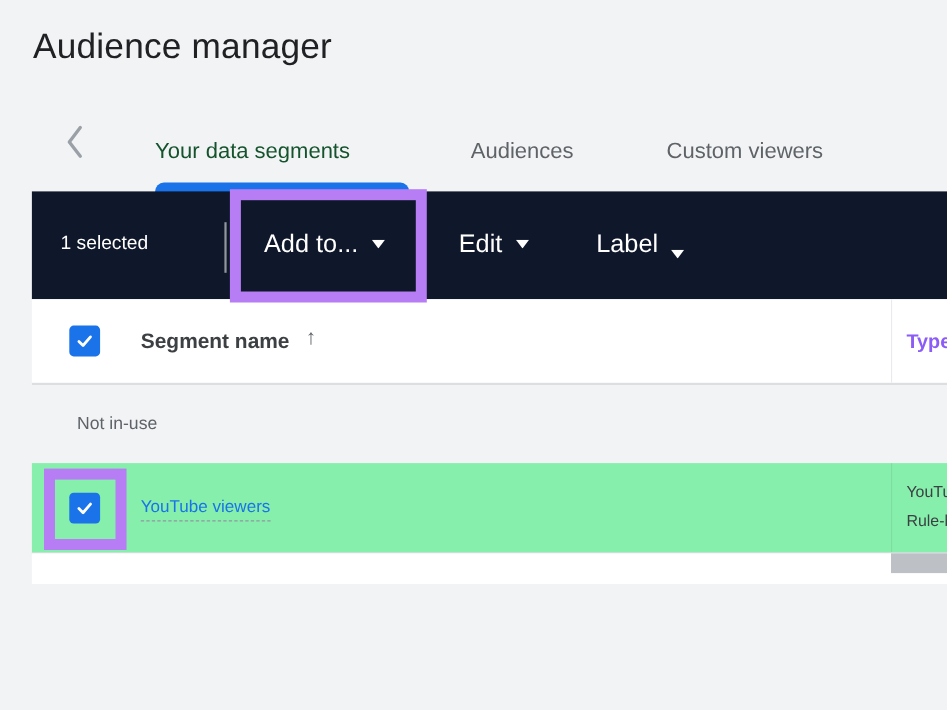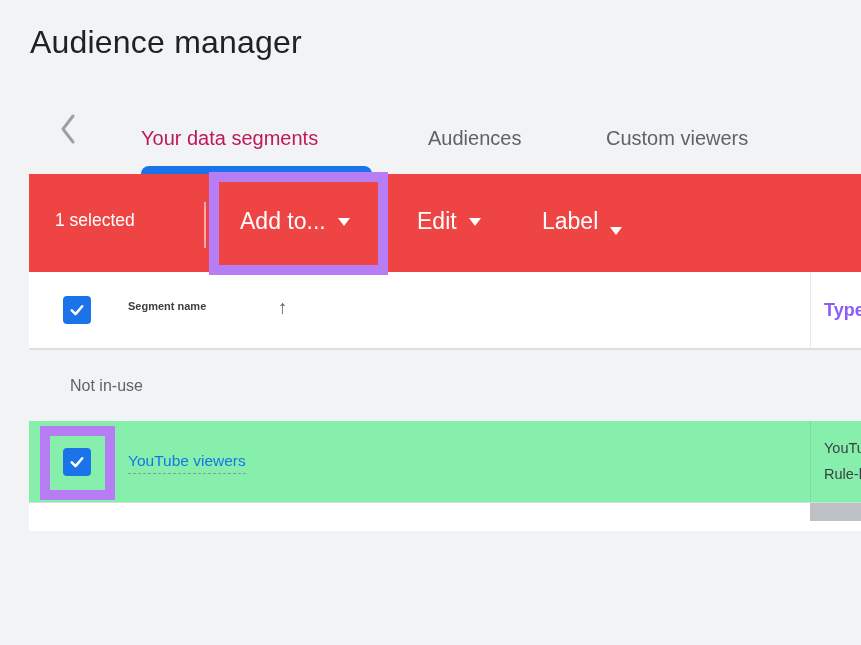--- a/index.html
+++ b/index.html
@@ -7,26 +7,26 @@
   body { font-family:"Liberation Sans","DejaVu Sans",sans-serif; background:#f1f3f4; overflow:hidden; }
   #stage { position:relative; width:861px; height:531px; background:#f1f3f4; overflow:hidden; }
 
   .page-title { position:absolute; left:30px; top:24px; font-size:32px; font-weight:400;
                 color:#202124; letter-spacing:.2px; }
 
   
   .back-chev { position:absolute; left:58px; top:113px; width:20px; height:32px; cursor:pointer; }
   .tab { position:absolute; top:127px; font-size:20px; font-weight:500; color:#5f6368;
          white-space:nowrap; cursor:pointer; }
-  .tab.active { color:#be185d; }
+  .tab.active { color:#14532d; }
   .tab-indicator { position:absolute; left:141px; top:166px; width:231px; height:14px;
                    background:#1a73e8; border-radius:8px 8px 0 0; }
 
   
-  .toolbar { position:absolute; left:29px; top:174px; width:832px; height:98px; background:#ef4444; }
+  .toolbar { position:absolute; left:29px; top:174px; width:832px; height:98px; background:#0f172a; }
   .toolbar .count { position:absolute; left:26px; top:36px; color:#fff; font-size:17.5px; font-weight:500; }
   .toolbar .vdiv { position:absolute; left:175px; top:28px; width:2px; height:46px;
                    background:rgba(255,255,255,.55); }
   .tb-btn { position:absolute; top:34px; display:flex; align-items:center; gap:12px;
             color:#fff; font-size:23px; font-weight:500; cursor:pointer; background:none; border:none;
             font-family:inherit; }
   .tb-btn.add { left:211px; }
   .tb-btn.edit { left:388px; }
   .tb-btn.labelb { left:513px;align-items:flex-end; }
 
@@ -34,21 +34,21 @@
   .annot { position:absolute; border:10px solid #b67df4; z-index:50; pointer-events:none; }
   .annot.addto { left:209px; top:172px; width:179px; height:103px; }
   .annot.rowcb { left:40px; top:426px; width:75px; height:74px; }
 
   
   .thead { position:absolute; left:29px; top:272px; width:832px; height:78px; background:#fff;
            border-bottom:2px solid #dcdee1; overflow:hidden; }
   .checkbox { width:28px; height:28px; border-radius:4px; background:#1a73e8;
               display:flex; align-items:center; justify-content:center; cursor:pointer; }
   .thead .checkbox { position:absolute; left:34px; top:24px; }
-  .thead .colname { position:absolute; left:99px; top:28px; font-size:11px; font-weight:700; color:#3c4043; }
+  .thead .colname { position:absolute; left:99px; top:28px; font-size:19px; font-weight:700; color:#3c4043; }
   .sort-arrow { position:absolute; left:249px; top:25px; font-size:19px; color:#5f6368; font-weight:400; }
   .col-div { position:absolute; left:781px; top:0; width:1px; height:100%; background:#e8eaed; }
   .thead .coltype { position:absolute; left:795px; top:28px; font-size:18px; font-weight:700;
                     color:#8b5cf6; white-space:nowrap; }
 
   .group-label { position:absolute; left:70px; top:377px; font-size:16px; color:#5f6368; }
 
   
   .row { position:absolute; left:29px; top:421px; width:832px; height:82px; background:#86efac;
          border-bottom:1px solid #d8dbdf; overflow:hidden; cursor:pointer; }

